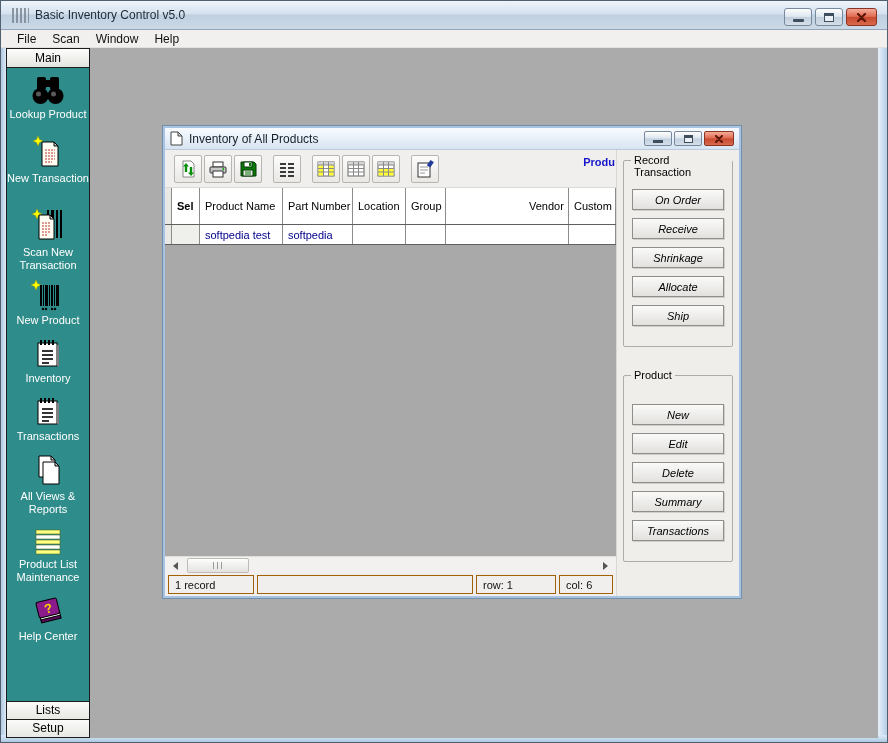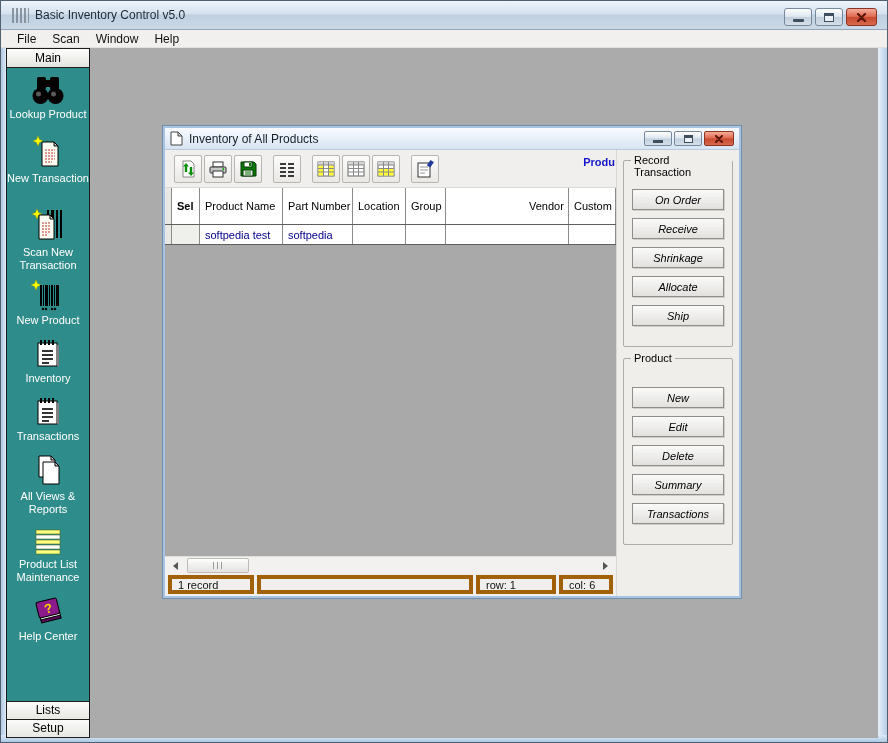--- a/index.html
+++ b/index.html
@@ -86,27 +86,27 @@
   .hs-btn { position:absolute; top:1px; width:16px; height:15px; display:flex; align-items:center; justify-content:center; }
   .hs-btn.left { left:2px; } .hs-btn.right { right:2px; }
   .arr-left { width:0;height:0;border:4px solid transparent;border-right:5px solid #555; margin-right:3px;}
   .arr-right { width:0;height:0;border:4px solid transparent;border-left:5px solid #555; margin-left:3px;}
   .hs-thumb { position:absolute; left:22px; top:1px; width:62px; height:15px;
     background:linear-gradient(#FDFDFC,#E3E2DF); border:1px solid #BDBCB7; border-radius:2px;
     display:flex; align-items:center; justify-content:center; }
   .grip { width:11px; height:7px; background:repeating-linear-gradient(90deg,#9A9A96 0 1px, transparent 1px 4px); }
 
   .statusbar { height:23px; flex:0 0 23px; background:#F0EFED; display:flex; align-items:center; padding:0 3px; gap:3px; }
-  .sb-panel { height:19px; border:4px solid #a16207; background:#F0EFED; font-size:11px; color:#111;
+  .sb-panel { height:19px; border:1px solid #a16207; background:#F0EFED; font-size:11px; color:#111;
     display:flex; align-items:center; padding-left:6px; white-space:nowrap; overflow:hidden; }
   .sb-records { width:86px; flex:0 0 86px; } .sb-mid { flex:1; } .sb-row { width:80px; flex:0 0 80px; } .sb-col { width:54px; flex:0 0 54px; }
 
   
   .right-panel { flex:1; background:#EFEEEB; border-left:1px solid #D9D8D4; padding:10px 6px 0; min-width:0; }
-  .groupbox { position:relative; border:1px solid #ADACA8; border-radius:2px; margin-bottom:11px;
+  .groupbox { position:relative; border:1px solid #ADACA8; border-radius:2px; margin-bottom:28px;
     padding:28px 0 20px; display:flex; flex-direction:column; align-items:center; gap:8px; }
   .groupbox-title { position:absolute; top:-7px; left:7px; background:#EFEEEB; padding:0 3px; font-size:11px; color:#000; }
   .pbtn { width:92px; height:21px; background:linear-gradient(#FAFAF9,#E2E1DE); border:1px solid #8F8E8A;
     border-radius:0; font-size:11px; color:#000; display:flex; align-items:center; justify-content:center;
     box-shadow:1px 1px 0 #CFCECA;font-style:italic; }
 
   
   .watermark { position:absolute; left:564px; top:191px; width:182px; text-align:center; z-index:60; pointer-events:none; }
   .wm1 { font-size:23px; font-weight:bold; letter-spacing:2px; color:rgba(168,168,168,0.55); }
   .wm2 { font-size:12px; color:rgba(178,178,178,0.6); margin-top:4px; letter-spacing:1px; }

